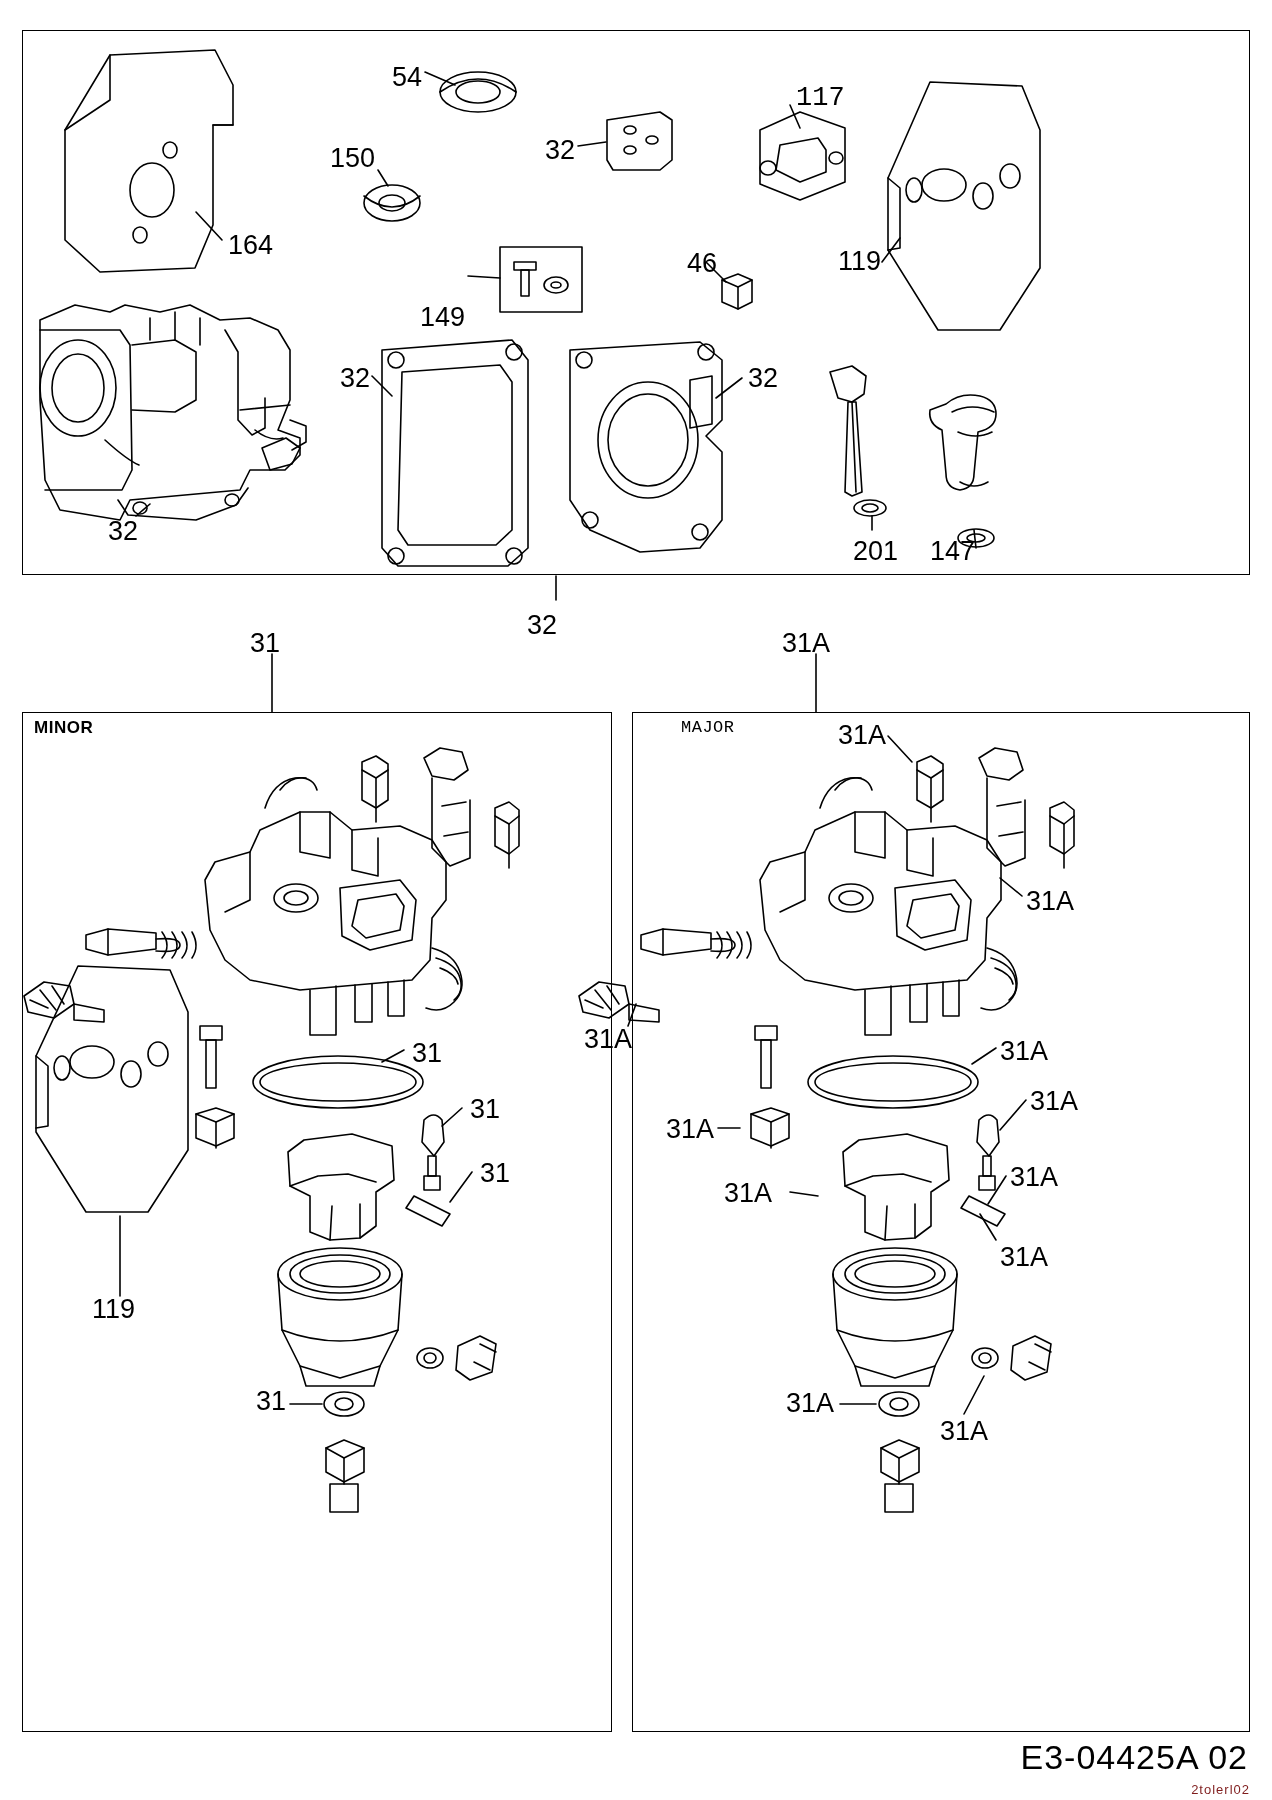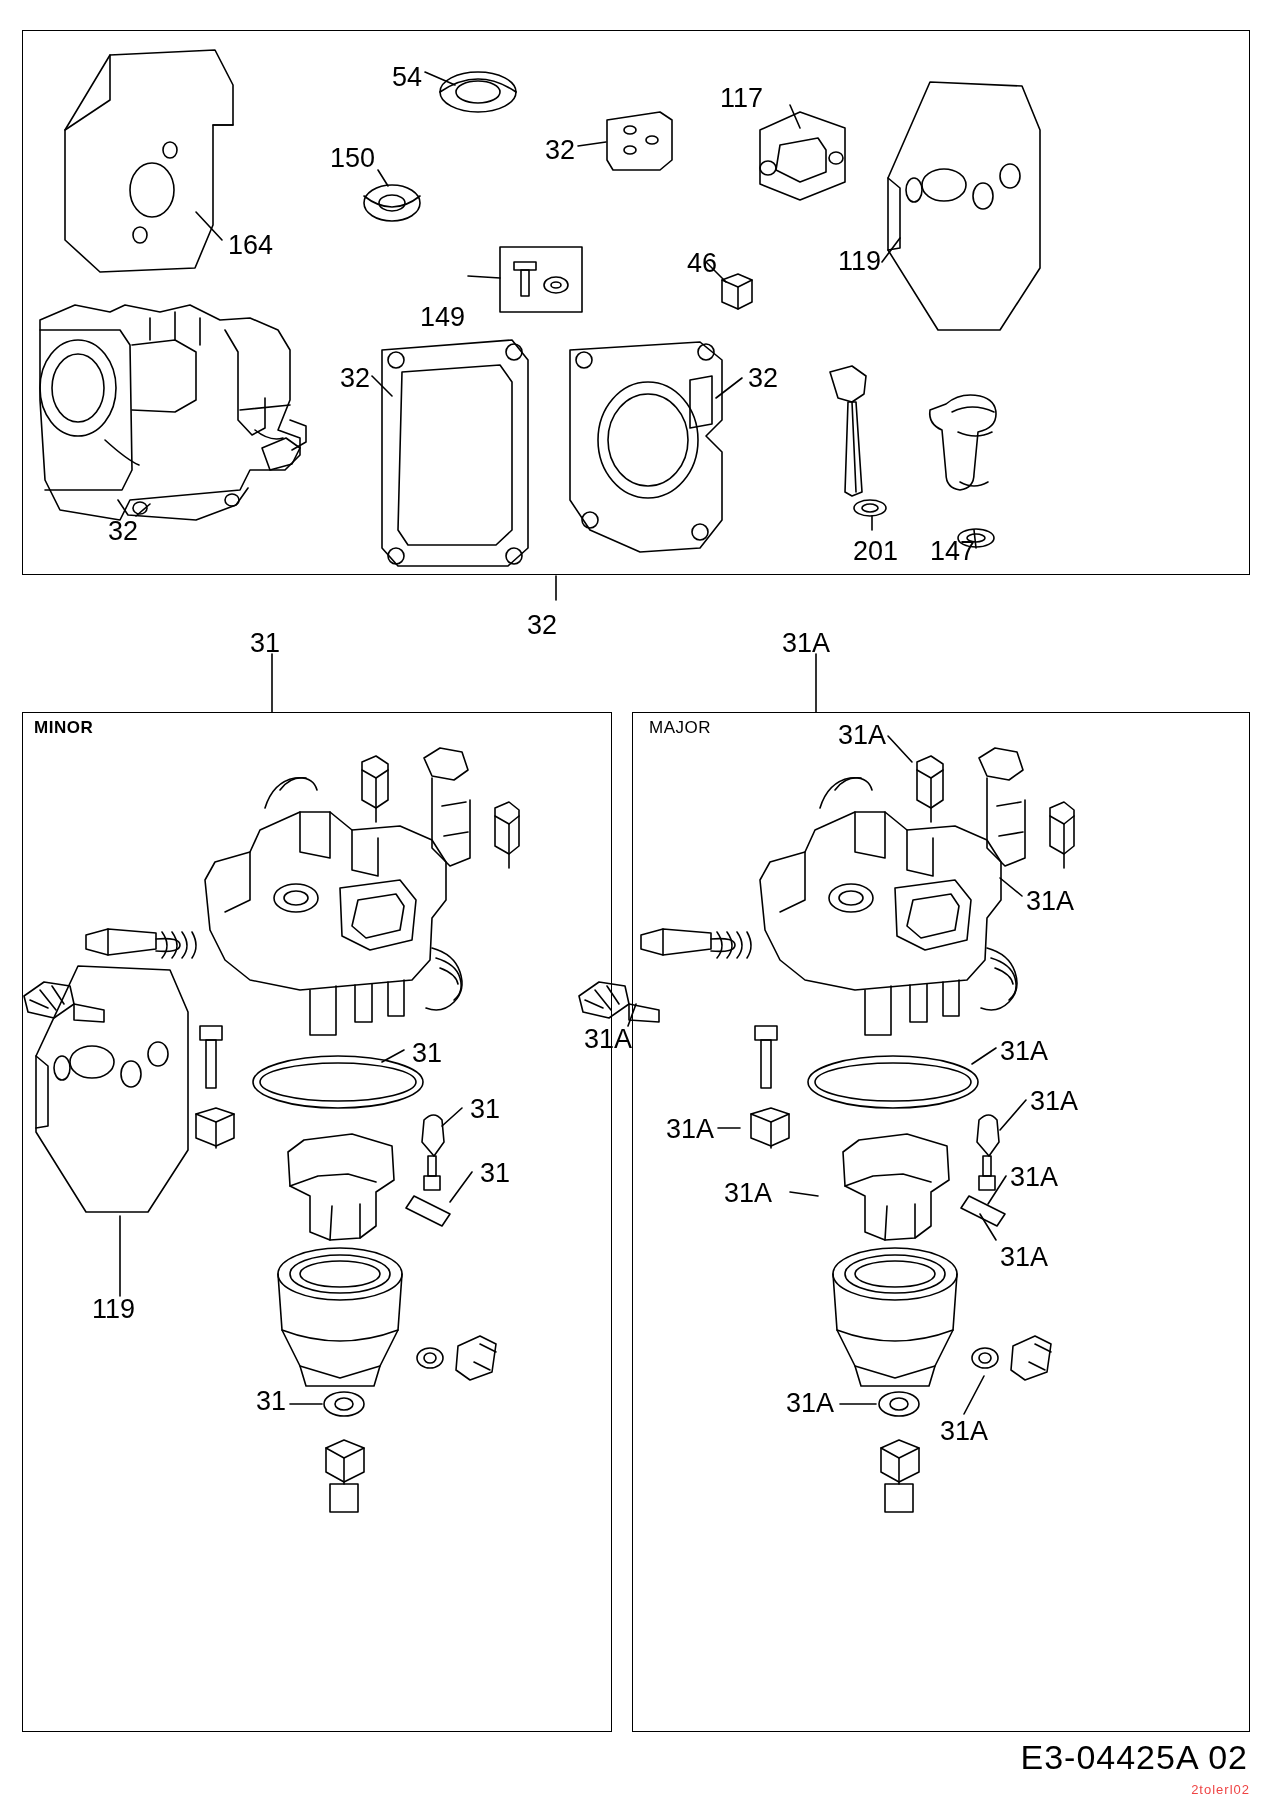--- a/index.html
+++ b/index.html
@@ -49,21 +49,21 @@
     right: 24px;
     top: 1738px;
     font-size: 34px;
     letter-spacing: 1px;
   }
   .watermark {
     position: absolute;
     right: 22px;
     top: 1782px;
     font-size: 13px;
-    color: #ef4444;
+    color: #7f1d1d;
     letter-spacing: 1px;
   }
   svg.art {
     position: absolute;
     left: 0; top: 0;
     width: 1272px;
     height: 1800px;
     pointer-events: none;
   }
 </style>
@@ -355,26 +355,26 @@
         <path d="M964 1414 L984 1376"></path>
       </g>
     </g>
   </svg>
 
   <div class="panel" id="panel-top"></div>
   <div class="panel" id="panel-minor"></div>
   <div class="panel" id="panel-major"></div>
 
   <div class="panel-label" style="left:34px; top:718px;font-weight:bold;">MINOR</div>
-  <div class="panel-label" style="left:649px; top:718px;">MAJOR</div>
+  <div class="panel-label" style="left:681px; top:718px;font-family:Liberation Mono, monospace;">MAJOR</div>
 
   <div class="callout" style="left:392px; top:52px;margin-top:12px;">54</div>
   <div class="callout" style="left:330px; top:145px;">150</div>
   <div class="callout" style="left:545px; top:137px;">32</div>
-  <div class="callout" style="left:720px; top:85px;">117</div>
+  <div class="callout" style="left:796px; top:85px;font-family:Liberation Mono, monospace;">117</div>
   <div class="callout" style="left:228px; top:232px;">164</div>
   <div class="callout" style="left:838px; top:248px;">119</div>
   <div class="callout" style="left:420px; top:266px;margin-top:38px;">149</div>
   <div class="callout" style="left:687px; top:250px;">46</div>
   <div class="callout" style="left:340px; top:365px;">32</div>
   <div class="callout" style="left:748px; top:365px;">32</div>
   <div class="callout" style="left:108px; top:518px;">32</div>
   <div class="callout" style="left:853px; top:538px;">201</div>
   <div class="callout" style="left:930px; top:538px;">147</div>
 

